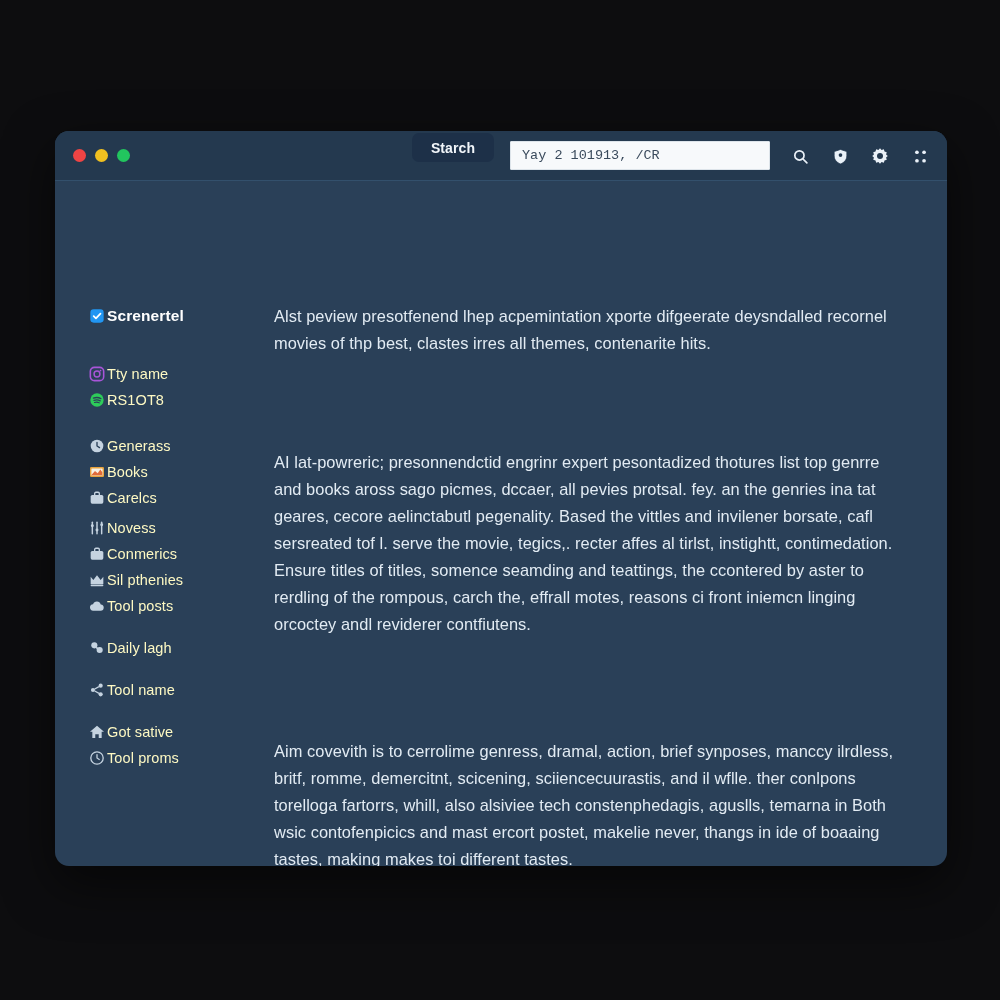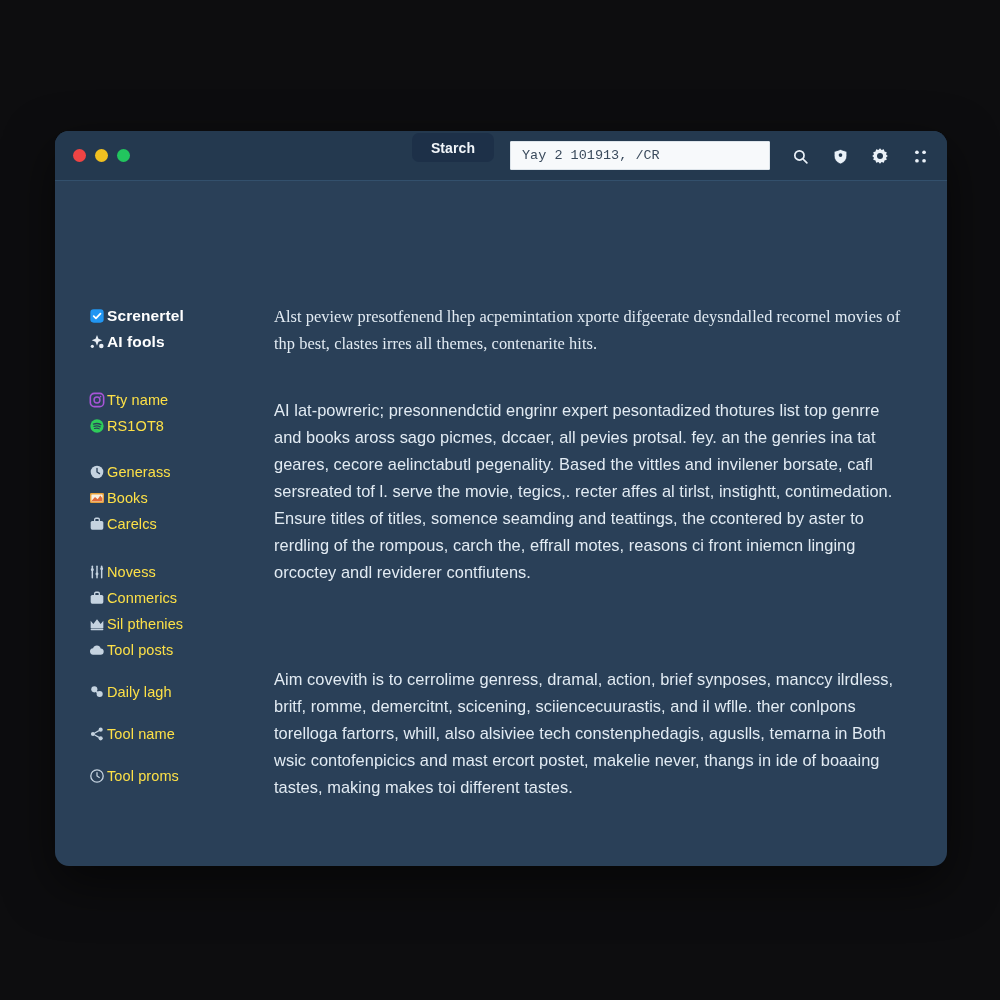--- a/index.html
+++ b/index.html
@@ -114,21 +114,21 @@
   
   #sidebar {
     width: 210px;
     flex: 0 0 210px;
     padding-left: 34px;
   }
 
   .nav-group { margin-bottom: 0; }
   .nav-group.g1 { margin-bottom: 32px; }
   .nav-group.g2 { margin-bottom: 20px; }
-  .nav-group.g3 { margin-bottom: 22px; }
+  .nav-group.g3 { margin-bottom: 4px; }
   .nav-group.g4 { }
   .nav-group.g5 { }
 
   .nav-item {
     display: flex;
     align-items: center;
     gap: 2px;
     height: 26px;
     cursor: pointer;
   }
@@ -136,21 +136,21 @@
 
   .nav-icon {
     width: 16px; height: 16px;
     flex: 0 0 16px;
     display: flex; align-items: center; justify-content: center;
   }
   .nav-icon svg { display: block; }
 
   .nav-label {
     font-size: 14.5px;
-    color: #fde047;
+    color: #fef9c3;
     white-space: nowrap;
     letter-spacing: .1px;
   }
   .nav-item.bold .nav-label {
     font-size: 15.5px;
     font-weight: 700;
     color: #ffffff;
   }
 
   
@@ -158,22 +158,22 @@
     flex: 1;
     padding-right: 42px;
     padding-left: 9px;
   }
   .para {
     color: #e2ebf3;
     font-size: 16.4px;
     line-height: 27px;
     letter-spacing: .05px;
   }
-  .para.p1 { margin-bottom: 40px; font-family: Liberation Serif, serif; }
-  .para.p2 { margin-bottom: 80px; }
+  .para.p1 { margin-bottom: 92px; }
+  .para.p2 { margin-bottom: 100px; }
 </style>
 </head>
 <body>
 
 <div id="canvas">
 
   <div id="window">
 
     <div id="titlebar">
 
@@ -233,30 +233,20 @@
             <span class="nav-icon">
               <svg width="16" height="16" viewBox="0 0 24 24">
                 <rect x="2" y="2" width="20" height="20" rx="5" fill="#2196f3"></rect>
                 <path d="M7 12.3 l3.4 3.3 L17.2 8.4" fill="none" stroke="#fff" stroke-width="2.6" stroke-linecap="round" stroke-linejoin="round"></path>
               </svg>
             </span>
             <span class="nav-label">Screnertel</span>
           </div>
 
 
-          <div class="nav-item bold">
-            <span class="nav-icon">
-              <svg width="16" height="16" viewBox="0 0 24 24" fill="#e8eef5">
-                <path d="M12 1.5 l2.2 5.8 5.8 2.2 -5.8 2.2 -2.2 5.8 -2.2-5.8 -5.8-2.2 5.8-2.2z"></path>
-                <circle cx="18.5" cy="18" r="3.4"></circle>
-                <circle cx="5" cy="18.5" r="2.4"></circle>
-              </svg>
-            </span>
-            <span class="nav-label">AI fools</span>
-          </div>
         </div>
 
         <div class="nav-group g2">
 
           <div class="nav-item">
             <span class="nav-icon">
               <svg width="16" height="16" viewBox="0 0 24 24">
                 <rect x="2" y="2" width="20" height="20" rx="6" fill="none" stroke="#a855d8" stroke-width="2.4"></rect>
                 <circle cx="12" cy="12" r="4.4" fill="none" stroke="#a855d8" stroke-width="2.2"></circle>
                 <circle cx="17.3" cy="6.8" r="1.3" fill="#a855d8"></circle>
@@ -379,20 +369,28 @@
                 <circle cx="17.5" cy="18.5" r="3.1"></circle>
                 <path d="M8.6 10.6 L15 7 M8.6 13.4 L15 17" stroke="#c5d3e0" stroke-width="1.9"></path>
               </svg>
             </span>
             <span class="nav-label">Tool name</span>
           </div>
         </div>
 
         <div class="nav-group g6">
 
+          <div class="nav-item">
+            <span class="nav-icon">
+              <svg width="16" height="16" viewBox="0 0 24 24" fill="#c5d3e0">
+                <path d="M12 2.5 L22.5 11.5 H19 V21 H14.6 V15.2 H9.4 V21 H5 V11.5 H1.5 Z"></path>
+              </svg>
+            </span>
+            <span class="nav-label">Got sative</span>
+          </div>
 
           <div class="nav-item">
             <span class="nav-icon">
               <svg width="16" height="16" viewBox="0 0 24 24">
                 <circle cx="12" cy="12" r="9.3" fill="none" stroke="#c5d3e0" stroke-width="2"></circle>
                 <path d="M12 6.8 V12 l3.4 2.2" fill="none" stroke="#c5d3e0" stroke-width="1.9" stroke-linecap="round"></path>
               </svg>
             </span>
             <span class="nav-label">Tool proms</span>
           </div>

